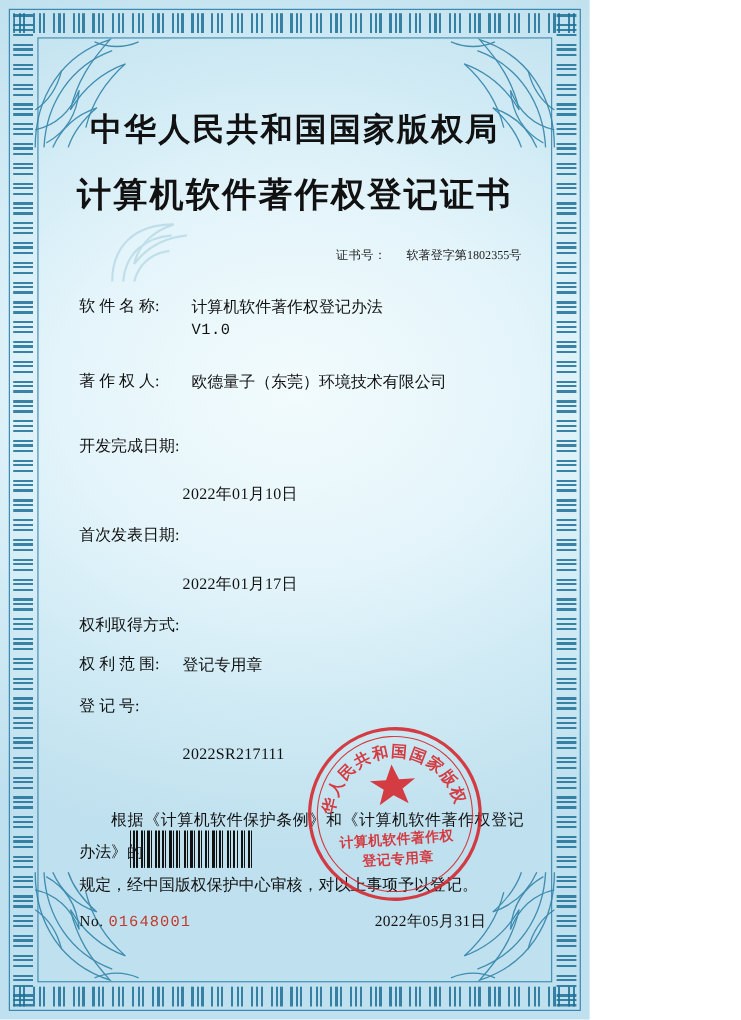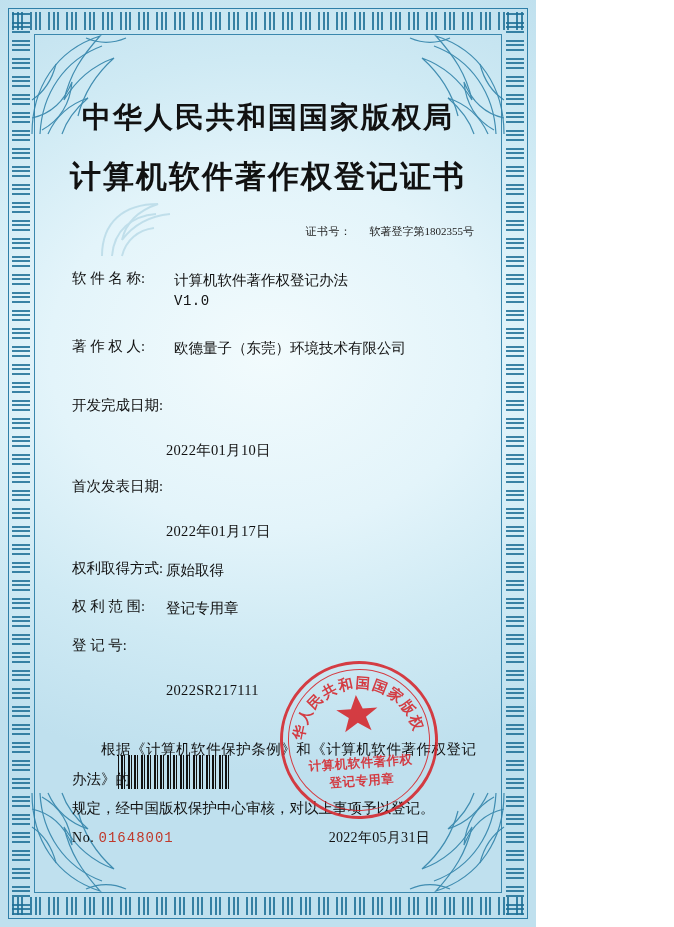--- a/index.html
+++ b/index.html
@@ -218,21 +218,21 @@
     font-size: 12.5px;
     font-weight: bold;
     line-height: 1.45;
     letter-spacing: .5px;
   }
 
   
   .footer {
     position: absolute;
     left: 26px;
-    right: 16px;
+    right: 4px;
     bottom: 34px;
     display: flex;
     justify-content: space-between;
     align-items: baseline;
     font-size: 14px;
     color: #111;
   }
   .footer .no {
     letter-spacing: .6px;
   }
@@ -352,21 +352,20 @@
       <div class="field">
         <div class="label">开发完成日期:</div>
         <div class="value mono">2022年01月10日</div>
       </div>
       <div class="field">
         <div class="label">首次发表日期:</div>
         <div class="value mono">2022年01月17日</div>
       </div>
       <div class="field">
         <div class="label">权利取得方式:</div>
-        <div class="value">原始取得</div>
       </div>
       <div class="field">
         <div class="label">权 利 范 围:</div>
         <div class="value">登记专用章</div>
       </div>
       <div class="field">
         <div class="label">登 记 号:</div>
         <div class="value mono">2022SR217111</div>
       </div>
     </div>

